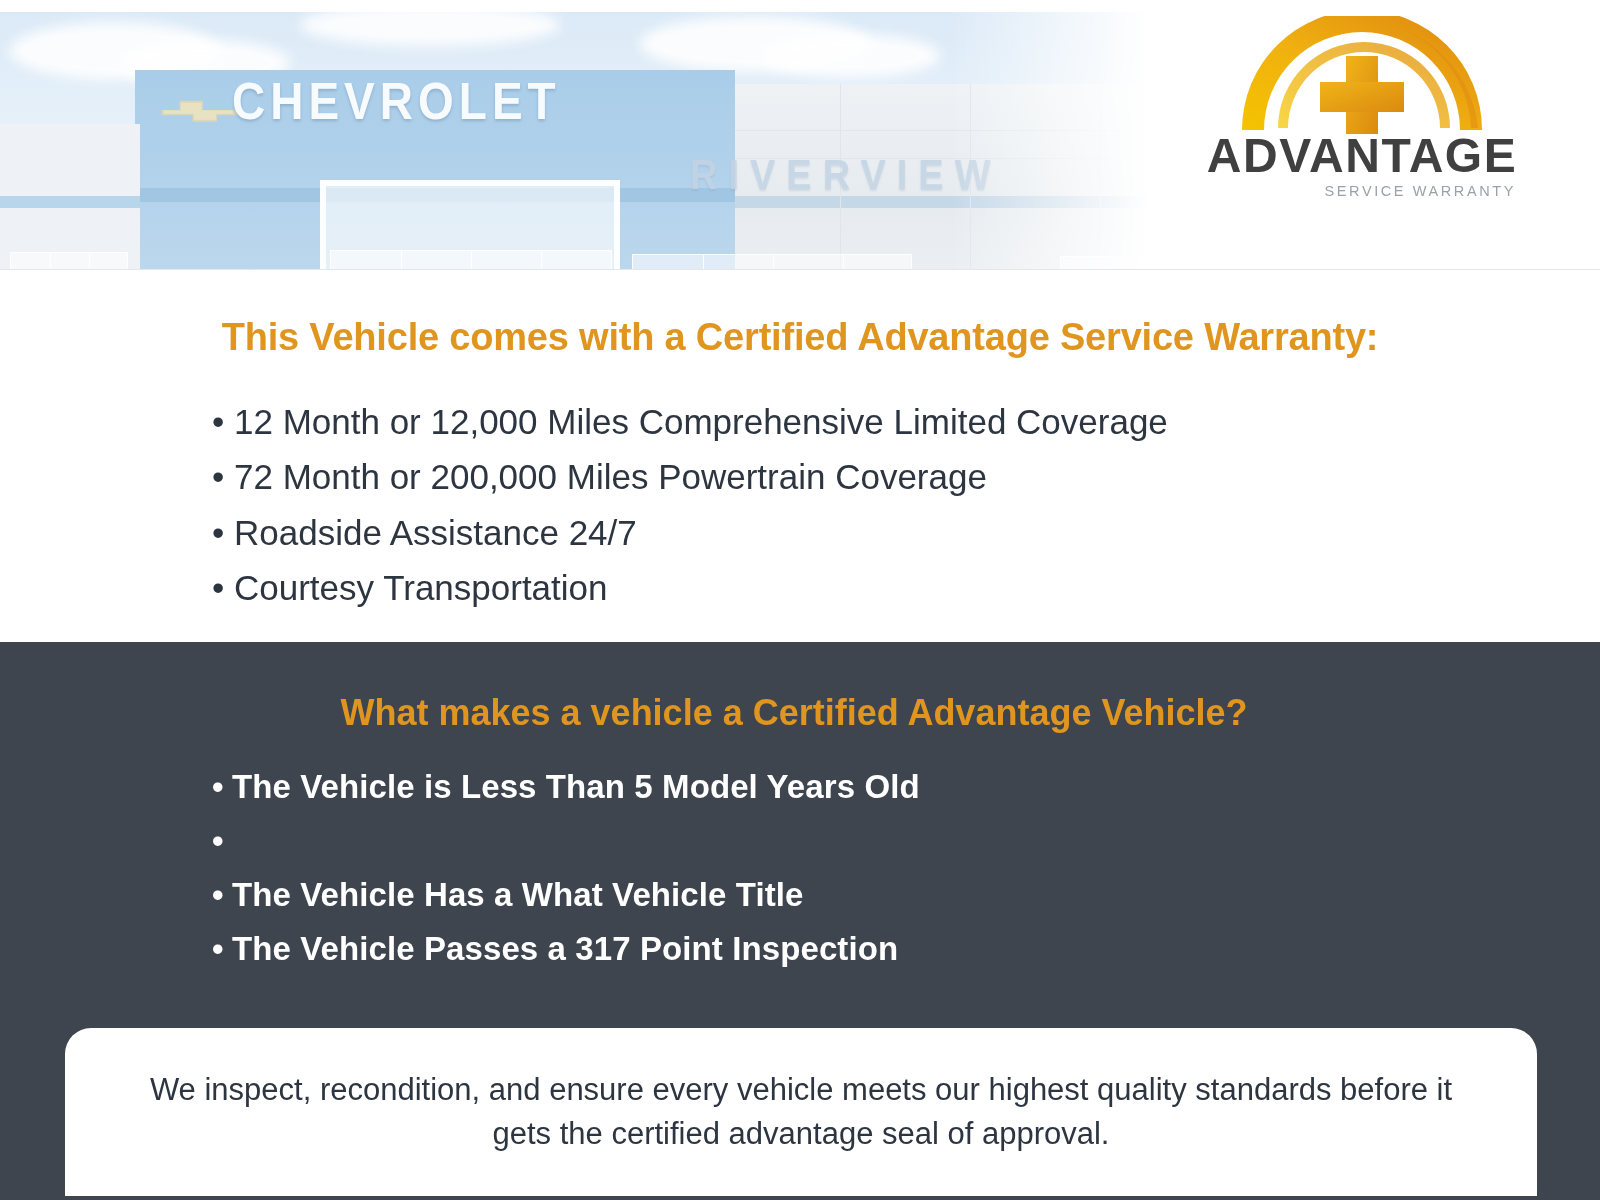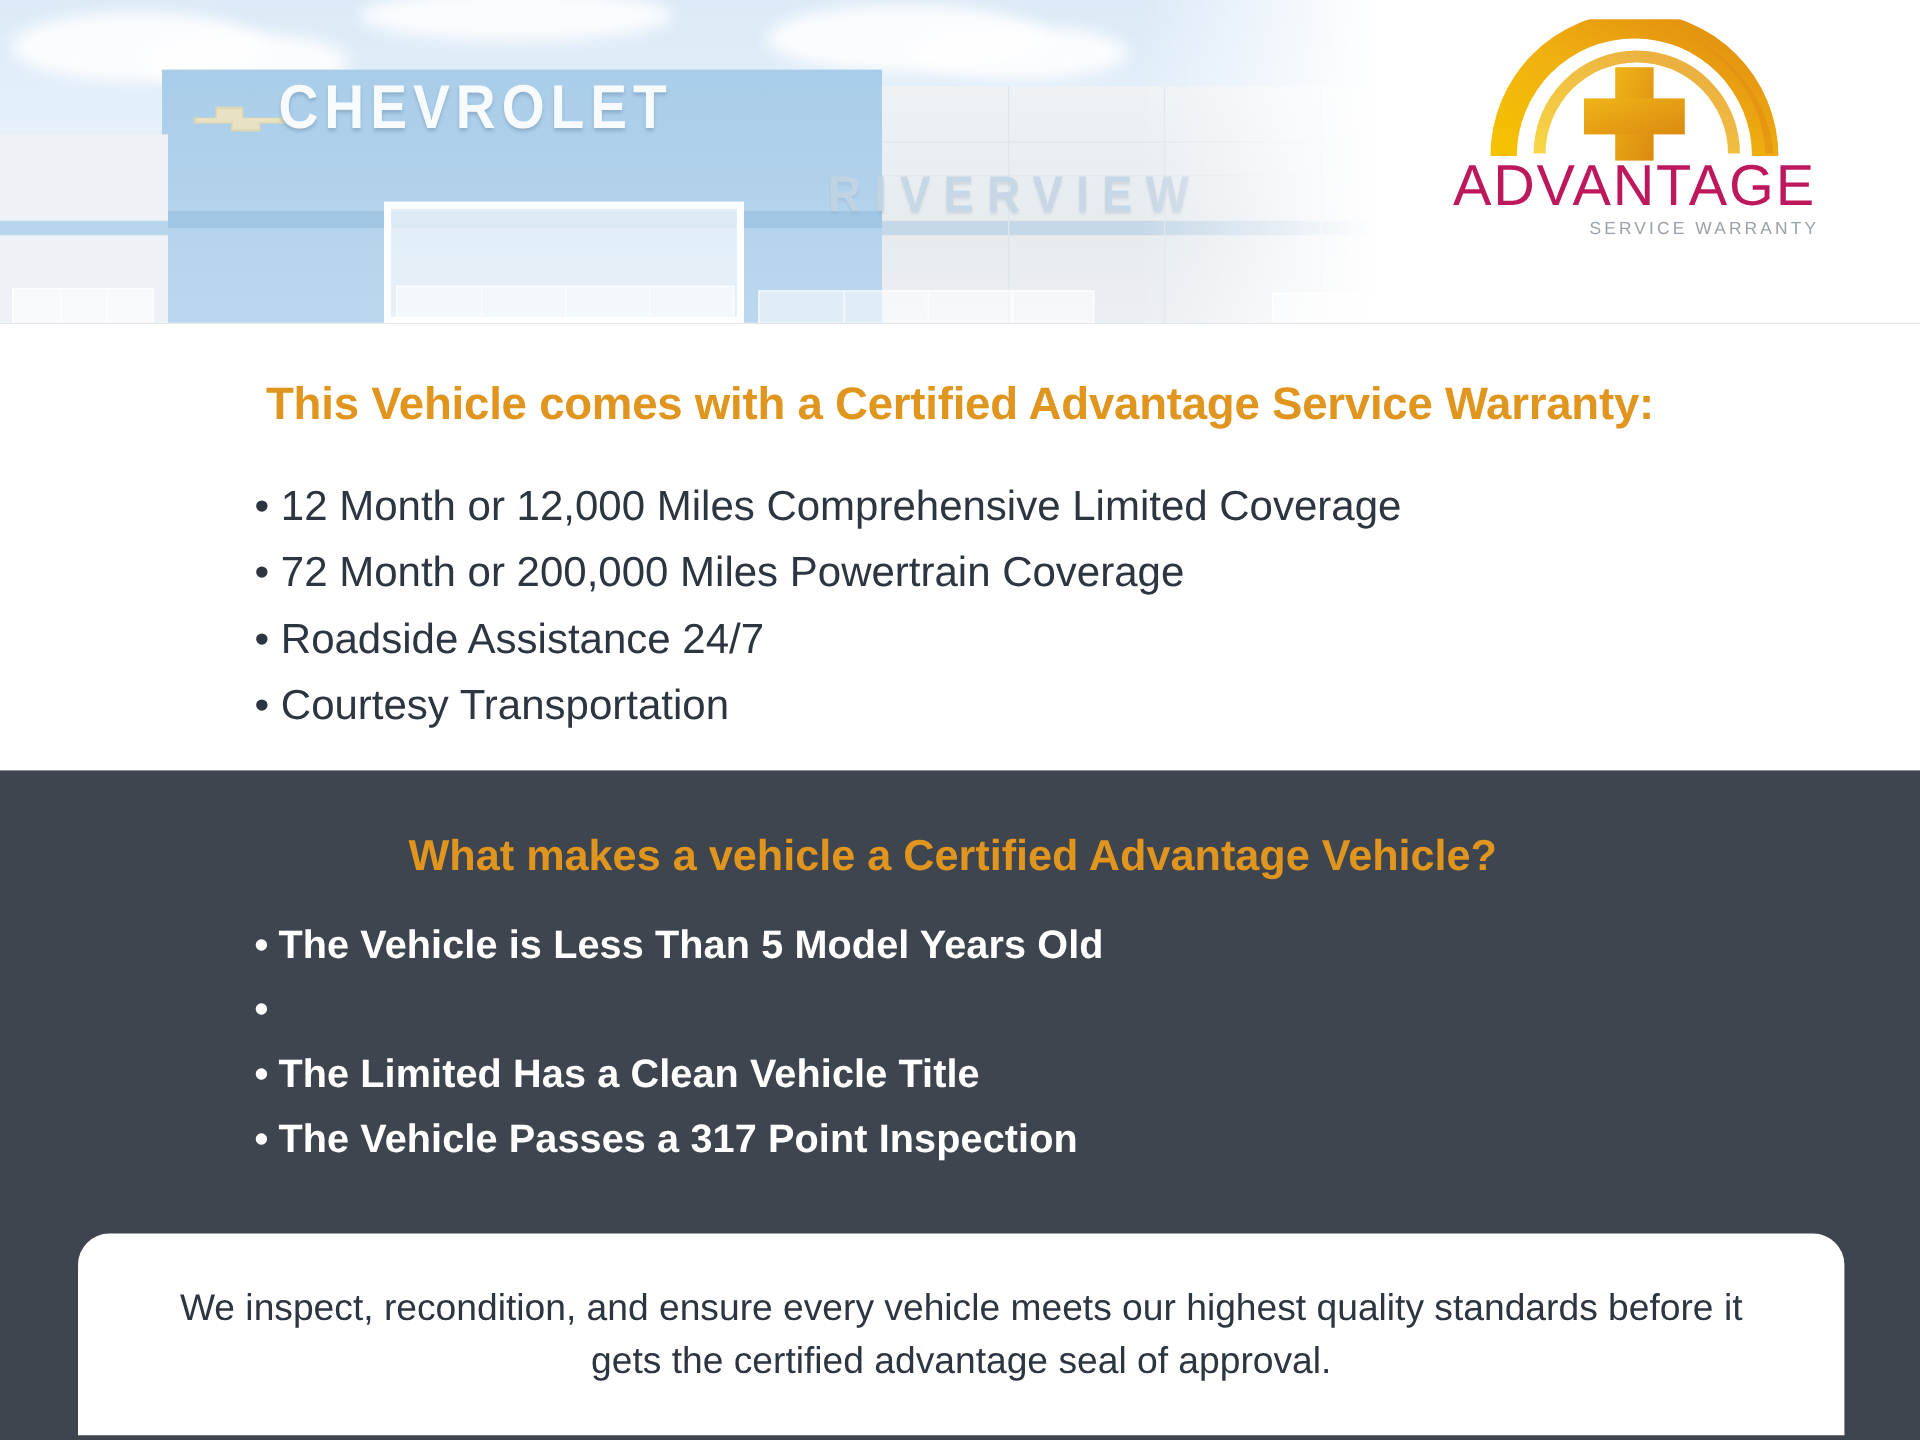--- a/index.html
+++ b/index.html
@@ -14,21 +14,21 @@
   
   .header {
     position:relative;
     width:1600px; height:270px;
     background:#ffffff;
     overflow:hidden;
     border-bottom:1px solid #e3e6ea;
   }
   
   .photo {
-    position:absolute; left:0; top:0; width:1160px; height:318px;
+    position:absolute; left:0; top:12px; width:1160px; height:318px;
     overflow:hidden;
     -webkit-mask-image: linear-gradient(to right, #000 0px, #000 950px, rgba(0,0,0,0) 1150px);
             mask-image: linear-gradient(to right, #000 0px, #000 950px, rgba(0,0,0,0) 1150px);
   }
   .sky {
     position:absolute; inset:0;
     background:linear-gradient(to bottom,#dceaf7 0%, #e8f2fa 45%, #f2f7fb 100%);
   }
   .cloud {
     position:absolute; border-radius:50%;
@@ -94,22 +94,22 @@
     position:absolute; right:78px; top:16px;
     width:320px; height:240px;
     text-align:center;
   }
   .logo-arc { width:268px; height:118px; margin:0 auto; display:block; }
   .logo-certified {
     font-size:27px; letter-spacing:11.5px; color:#2f3742;
     font-weight:400; margin-top:-4px; padding-left:11px;
   }
   .logo-advantage {
-    font-size:48px; font-weight:400; letter-spacing:1.5px;
-    color:#be185d; margin-top:-2px; line-height:1;
+    font-size:48px; font-weight:700; letter-spacing:1.5px;
+    color:#404040; margin-top:-2px; line-height:1;
   }
   .logo-service {
     font-size:14.5px; letter-spacing:2.6px; color:#9aa1a9;
     margin-top:3px; text-align:right; padding-right:6px;
   }
 
   
   .white-sec { position:absolute; left:0; top:271px; width:1600px; height:371px; background:#fff; }
   .headline {
     position:absolute; left:0; right:0; top:45px;
@@ -280,21 +280,21 @@
     <div class="list-dark">
       <div class="li-d">
         <span class="dot">•</span>
         <span>The Vehicle is Less Than 5 Model Years Old</span>
       </div>
       <div class="li-d">
         <span class="dot">•</span>
       </div>
       <div class="li-d">
         <span class="dot">•</span>
-        <span>The Limited Has a Clean Vehicle Title</span>
+        <span>The Vehicle Has a What Vehicle Title</span>
       </div>
       <div class="li-d">
         <span class="dot">•</span>
         <span>The Vehicle Passes a 317 Point Inspection</span>
       </div>
     </div>
   </div>
 
   <div class="card">
     <div class="card-text">We inspect, recondition, and ensure every vehicle meets our highest quality standards before it gets the certified advantage seal of approval.</div>

